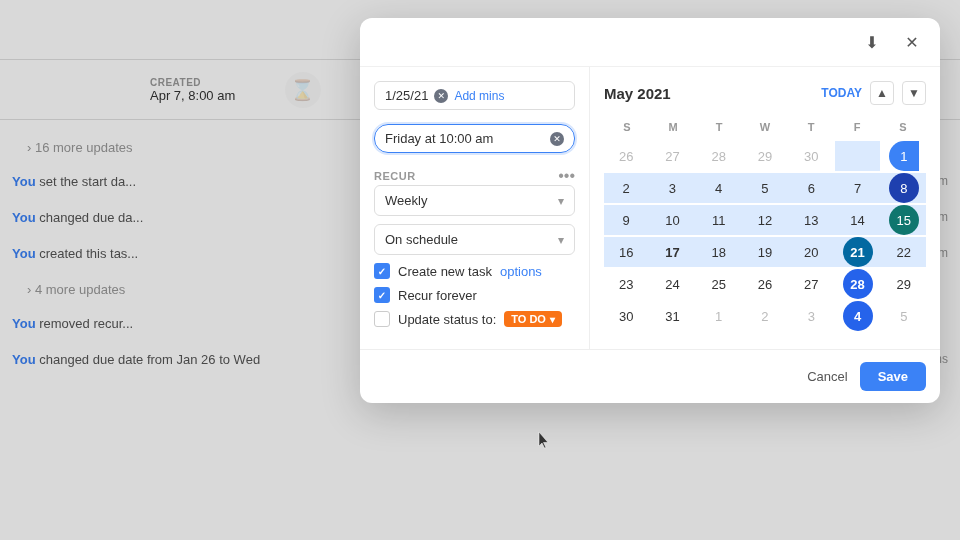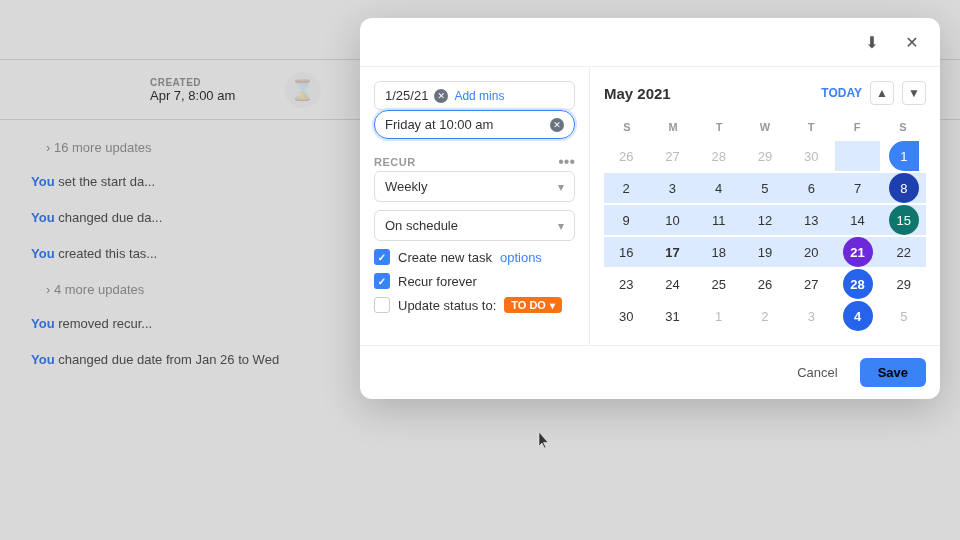--- a/index.html
+++ b/index.html
@@ -45,21 +45,21 @@
     .info-value { font-size: 13px; color: #333; font-weight: 500; }
 
     
     .activity-feed {
       position: absolute;
       top: 120px;
       left: 0;
       right: 0;
       bottom: 0;
       background: #fff;
-      padding: 20px 31px;
+      padding: 20px 12px;
       overflow: hidden;
     }
 
     .activity-item {
       font-size: 13px;
       color: #555;
       margin-bottom: 18px;
       line-height: 1.4;
     }
     .activity-item .you { color: #3b82f6; font-weight: 600; }
@@ -132,20 +132,21 @@
     .left-panel {
       width: 230px;
       border-right: 1px solid #eee;
       padding: 14px;
     }
 
     
     .date-inputs {
       display: flex;
       gap: 8px;
+      margin-bottom: 14px;
     }
 
     .date-field {
       display: flex;
       align-items: center;
       border: 1px solid #ddd;
       border-radius: 6px;
       padding: 6px 10px;
       font-size: 13px;
       color: #333;
@@ -220,30 +221,29 @@
     }
     .status-chevron { font-size: 10px; }
 
     
     .dialog-footer {
       display: flex;
       align-items: center;
       justify-content: flex-end;
       padding: 12px 14px;
       border-top: 1px solid #eee;
-      gap: 10px;
     }
 
     .btn-cancel {
       background: none; border: none;
       font-size: 13px; color: #555;
       cursor: pointer; padding: 6px 12px;
     }
     .btn-save {
-      background: #3b82f6; color: #000000;
+      background: #3b82f6; color: #ffffff;
       border: none; border-radius: 6px;
       font-size: 13px; font-weight: 600;
       padding: 7px 18px; cursor: pointer;
     }
 
     
     .right-panel {
       flex: 1;
       padding: 14px;
     }
@@ -300,21 +300,21 @@
       font-size: 13px;
       border-radius: 50%;
       width: 30px; height: 30px;
       display: flex; align-items: center; justify-content: center;
       margin: 0 auto;
       cursor: pointer;
       color: #333;
     }
     .cal-cell.other-month { color: #bbb; }
     .cal-cell.in-range { background: #dbeafe; border-radius: 0; color: #1d4ed8; }
-    .cal-cell.selected { background: #6d28d9; border-radius: 50%; color: #fff; font-weight: 700; }
+    .cal-cell.selected { background: #0369a1; border-radius: 50%; color: #fff; font-weight: 700; }
     .cal-cell.highlighted { background: #2563eb; border-radius: 50%; color: #fff; font-weight: 700; }
 
     
     .cursor {
       position: absolute;
       width: 20px; height: 20px;
       pointer-events: none;
       z-index: 999;
     }
 

